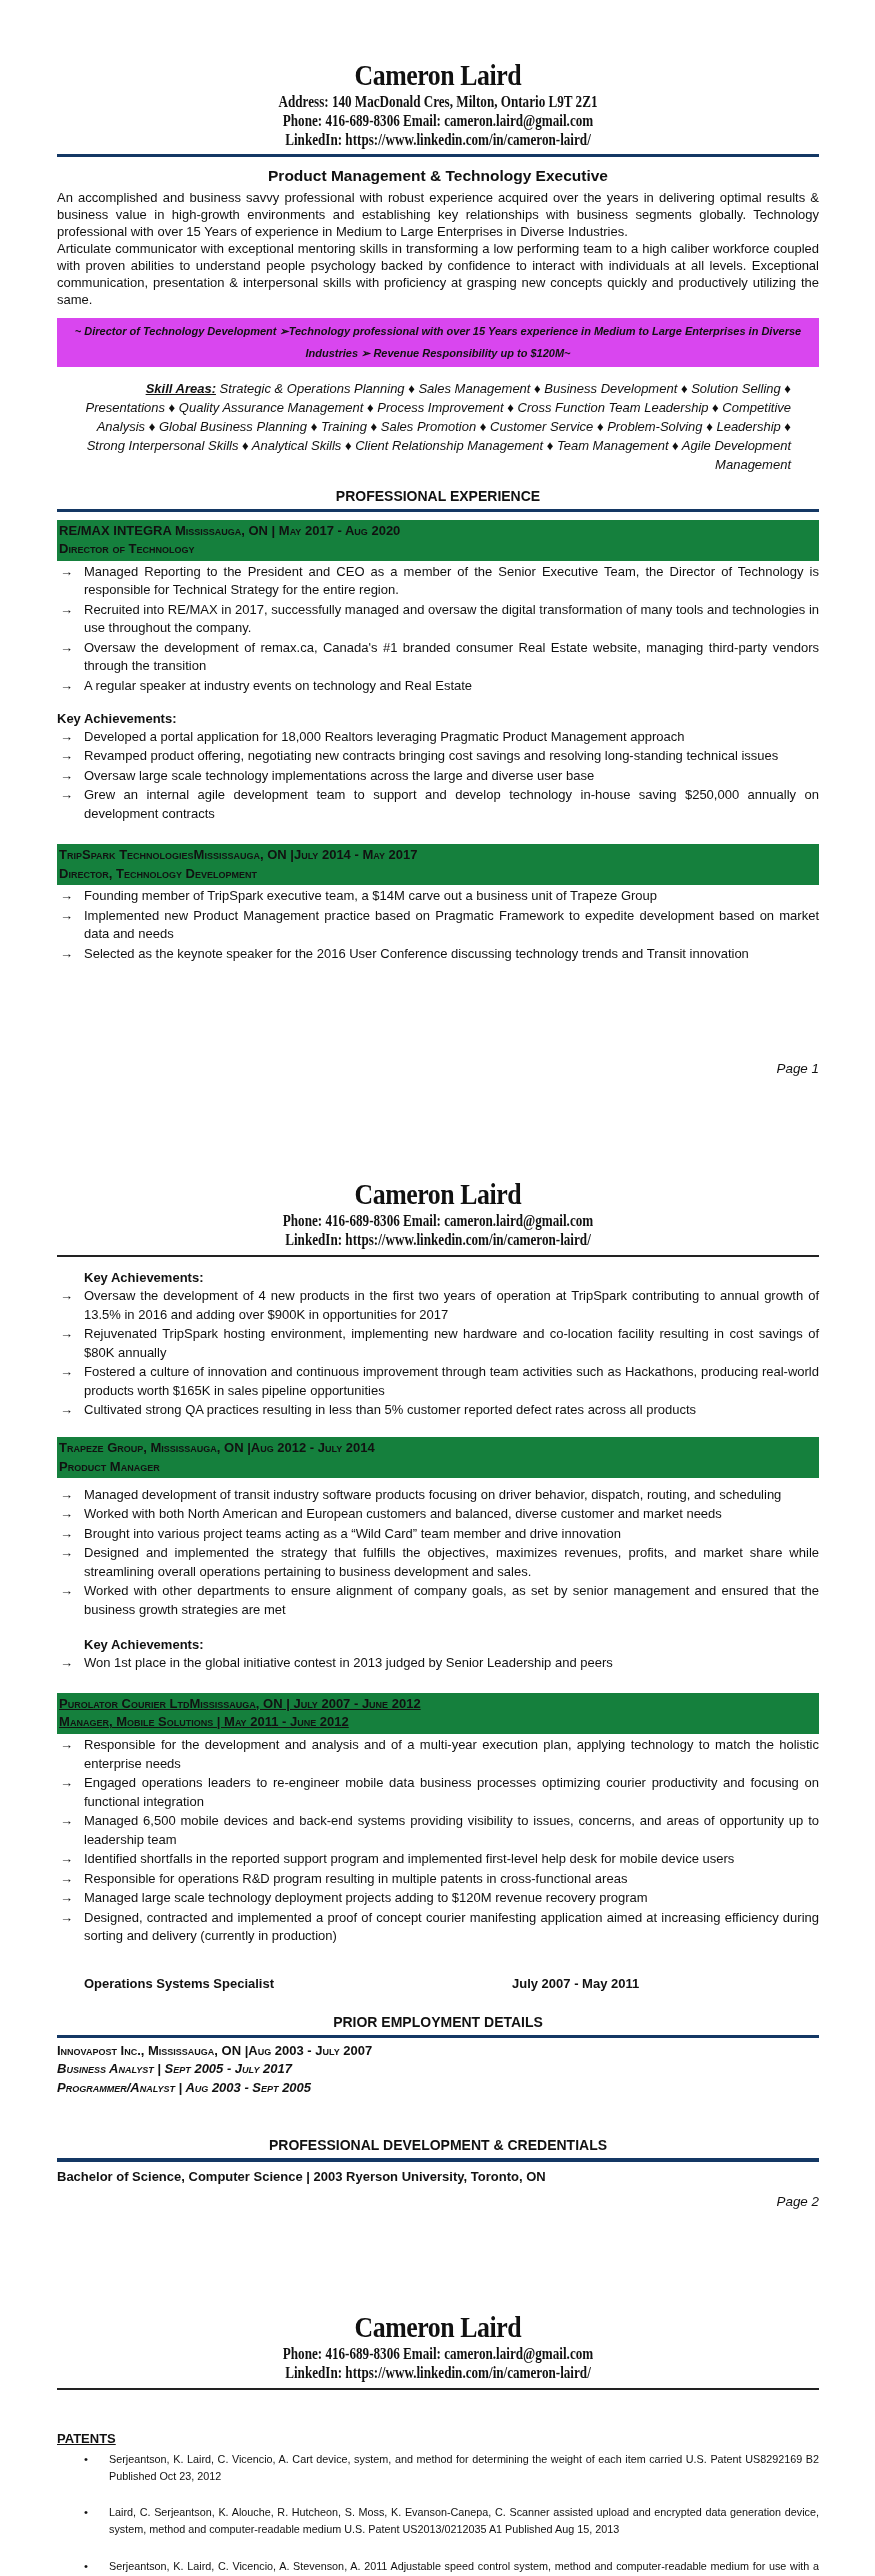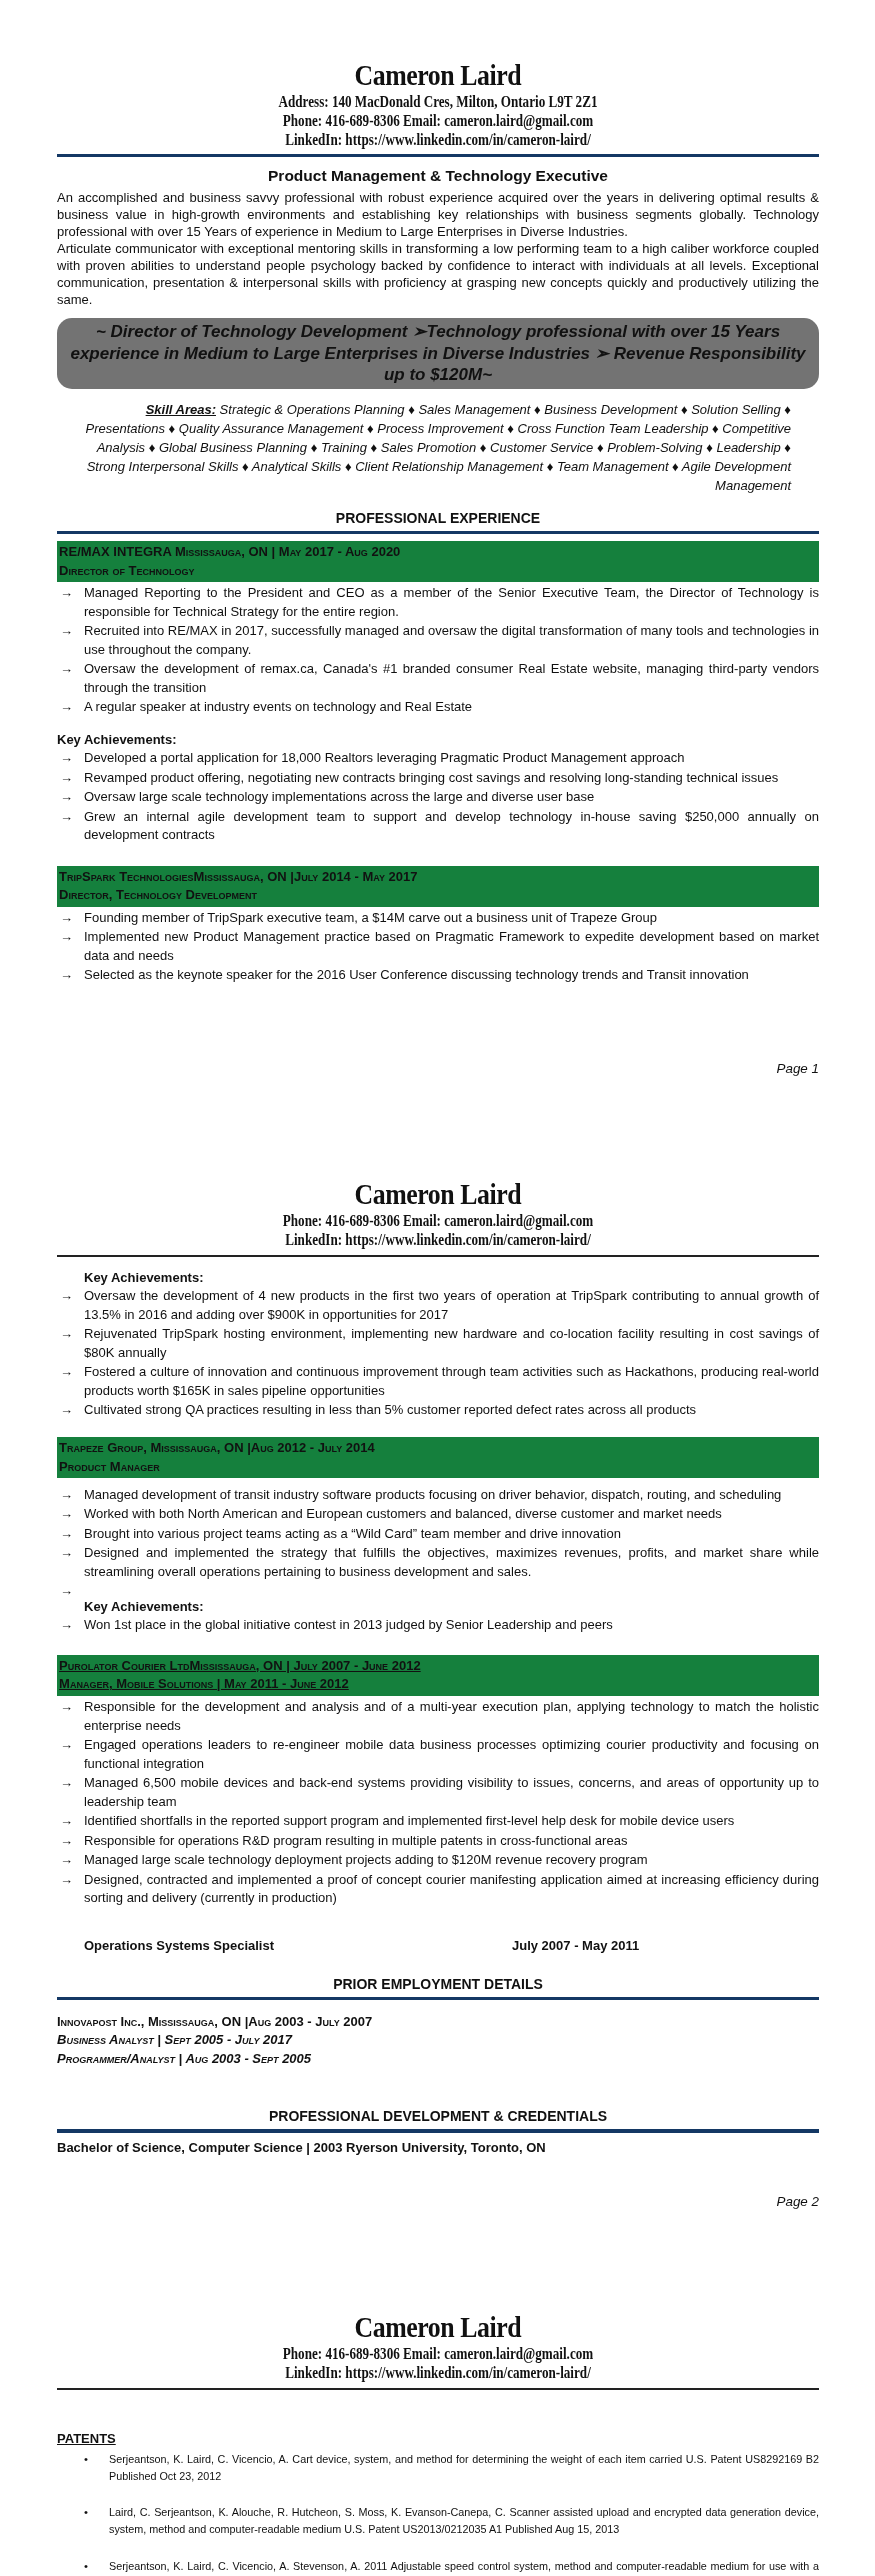--- a/index.html
+++ b/index.html
@@ -7,34 +7,34 @@
   body { font-family: "Liberation Sans", sans-serif; color: #111; }
   .page { position: relative; width: 876px; height: 1133px; padding: 0 57px; }
   .page-inner { width: 762px; }
   .hdr { text-align: center; font-family: "Liberation Serif", serif; font-weight: bold; }
   .hdr .name { font-size: 30px; line-height: 34px; letter-spacing: -0.5px; transform: scaleX(0.86); display: inline-block; }
   .hdr .line { font-size: 16px; line-height: 19px; transform: scaleX(0.82); display: block; }
   .rule-blue { height: 3.1px; background: #143864; margin: 5.2px 0 0 0; }
   .rule-black { height: 1.5px; background: #222; margin: 6.2px 0 0 0; }
   .title { text-align: center; font-weight: bold; font-size: 15.5px; margin-top: 9.3px; }
   p.body { font-size: 13px; line-height: 17px; text-align: justify; }
-  .banner { background: #737373; margin-top: 10.3px; padding: 3.1px 4.1px; text-align: center; font-weight: bold; font-style: italic; font-size: 17px; line-height: 21.6px; border-radius: 15px; }
+  .banner { background: #d946ef; margin-top: 10.3px; padding: 3.1px 4.1px; text-align: center; font-weight: bold; font-style: italic; font-size: 11px; line-height: 21.6px; }
   .skills { margin-top: 11.3px; text-align: right; font-style: italic; font-size: 13px; line-height: 19px; padding: 0 28px; }
   .skills .lbl { font-weight: bold; text-decoration: underline; }
   .sec-title { text-align: center; font-weight: bold; font-size: 14px; margin-top: 14.4px; }
   .job-head { background: #15803d; padding: 2.1px 2.1px; margin-top: 7.2px; font-weight: bold; font-size: 13px; line-height: 18.5px; font-variant: small-caps; }
   ul.arrows { list-style: none; margin-top: 2.1px; }
   ul.arrows li { position: relative; padding-left: 27px; font-size: 13px; line-height: 18.5px; text-align: justify; margin-bottom: 1px; }
   ul.arrows li .ar { position: absolute; left: 3.1px; top: 0; }
   .ka { font-weight: bold; font-size: 13px; margin-top: 15.5px; }
   .ka.ind { padding-left: 27px; }
   .footer { position: absolute; right: 57px; font-style: italic; font-size: 13.4px; }
   .ops { display: flex; font-weight: bold; font-size: 13px; margin-top: 30px; padding-left: 27px; }
   .ops .role { width: 428px; }
-  .prior { font-weight: bold; font-size: 13px; line-height: 18.5px; font-variant: small-caps; margin-top: 13px; }
+  .prior { font-weight: bold; font-size: 13px; line-height: 18.5px; font-variant: small-caps; margin-top: 4px; }
   .prior .it { font-style: italic; }
   .edu { font-weight: bold; font-size: 13px; margin-top: 7.2px; }
   .patents-title { font-weight: bold; text-decoration: underline; font-size: 13px; margin-top: 41px; }
   ul.patents { list-style: none; margin-top: 5.2px; }
   ul.patents li { position: relative; padding-left: 52px; font-size: 10.8px; line-height: 17px; text-align: justify; margin-bottom: 19.6px; }
   ul.patents li .dot { position: absolute; left: 27px; top: 0; font-size: 11.3px; }
 </style>
 </head>
 <body>
 
@@ -113,21 +113,21 @@
 
     <div class="job-head" style="margin-top:17.5px;">
       <div>Trapeze Group, Mississauga, ON |Aug 2012 - July 2014</div>
       <div>Product Manager</div>
     </div>
     <ul class="arrows" style="margin-top:7.2px;">
       <li><span class="ar">→</span><span>Managed development of transit industry software products focusing on driver behavior, dispatch, routing, and scheduling</span></li>
       <li><span class="ar">→</span><span>Worked with both North American and European customers and balanced, diverse customer and market needs</span></li>
       <li><span class="ar">→</span><span>Brought into various project teams acting as a “Wild Card” team member and drive innovation</span></li>
       <li><span class="ar">→</span><span>Designed and implemented the strategy that fulfills the objectives, maximizes revenues, profits, and market share while streamlining overall operations pertaining to business development and sales.</span></li>
-      <li><span class="ar">→</span></li>
+      <li><span class="ar">→</span><span>Worked with other departments to ensure alignment of company goals, as set by senior management and ensured that the business growth strategies are met</span></li>
     </ul>
 
     <div class="ka ind" style="margin-top:17.5px;">Key Achievements:</div>
     <ul class="arrows">
       <li><span class="ar">→</span><span>Won 1st place in the global initiative contest in 2013 judged by Senior Leadership and peers</span></li>
     </ul>
 
     <div class="job-head" style="margin-top:20.6px;text-decoration:underline;">
       <div>Purolator Courier LtdMississauga, ON | July 2007 - June 2012</div>
       <div>Manager, Mobile Solutions  | May 2011 - June 2012</div>

